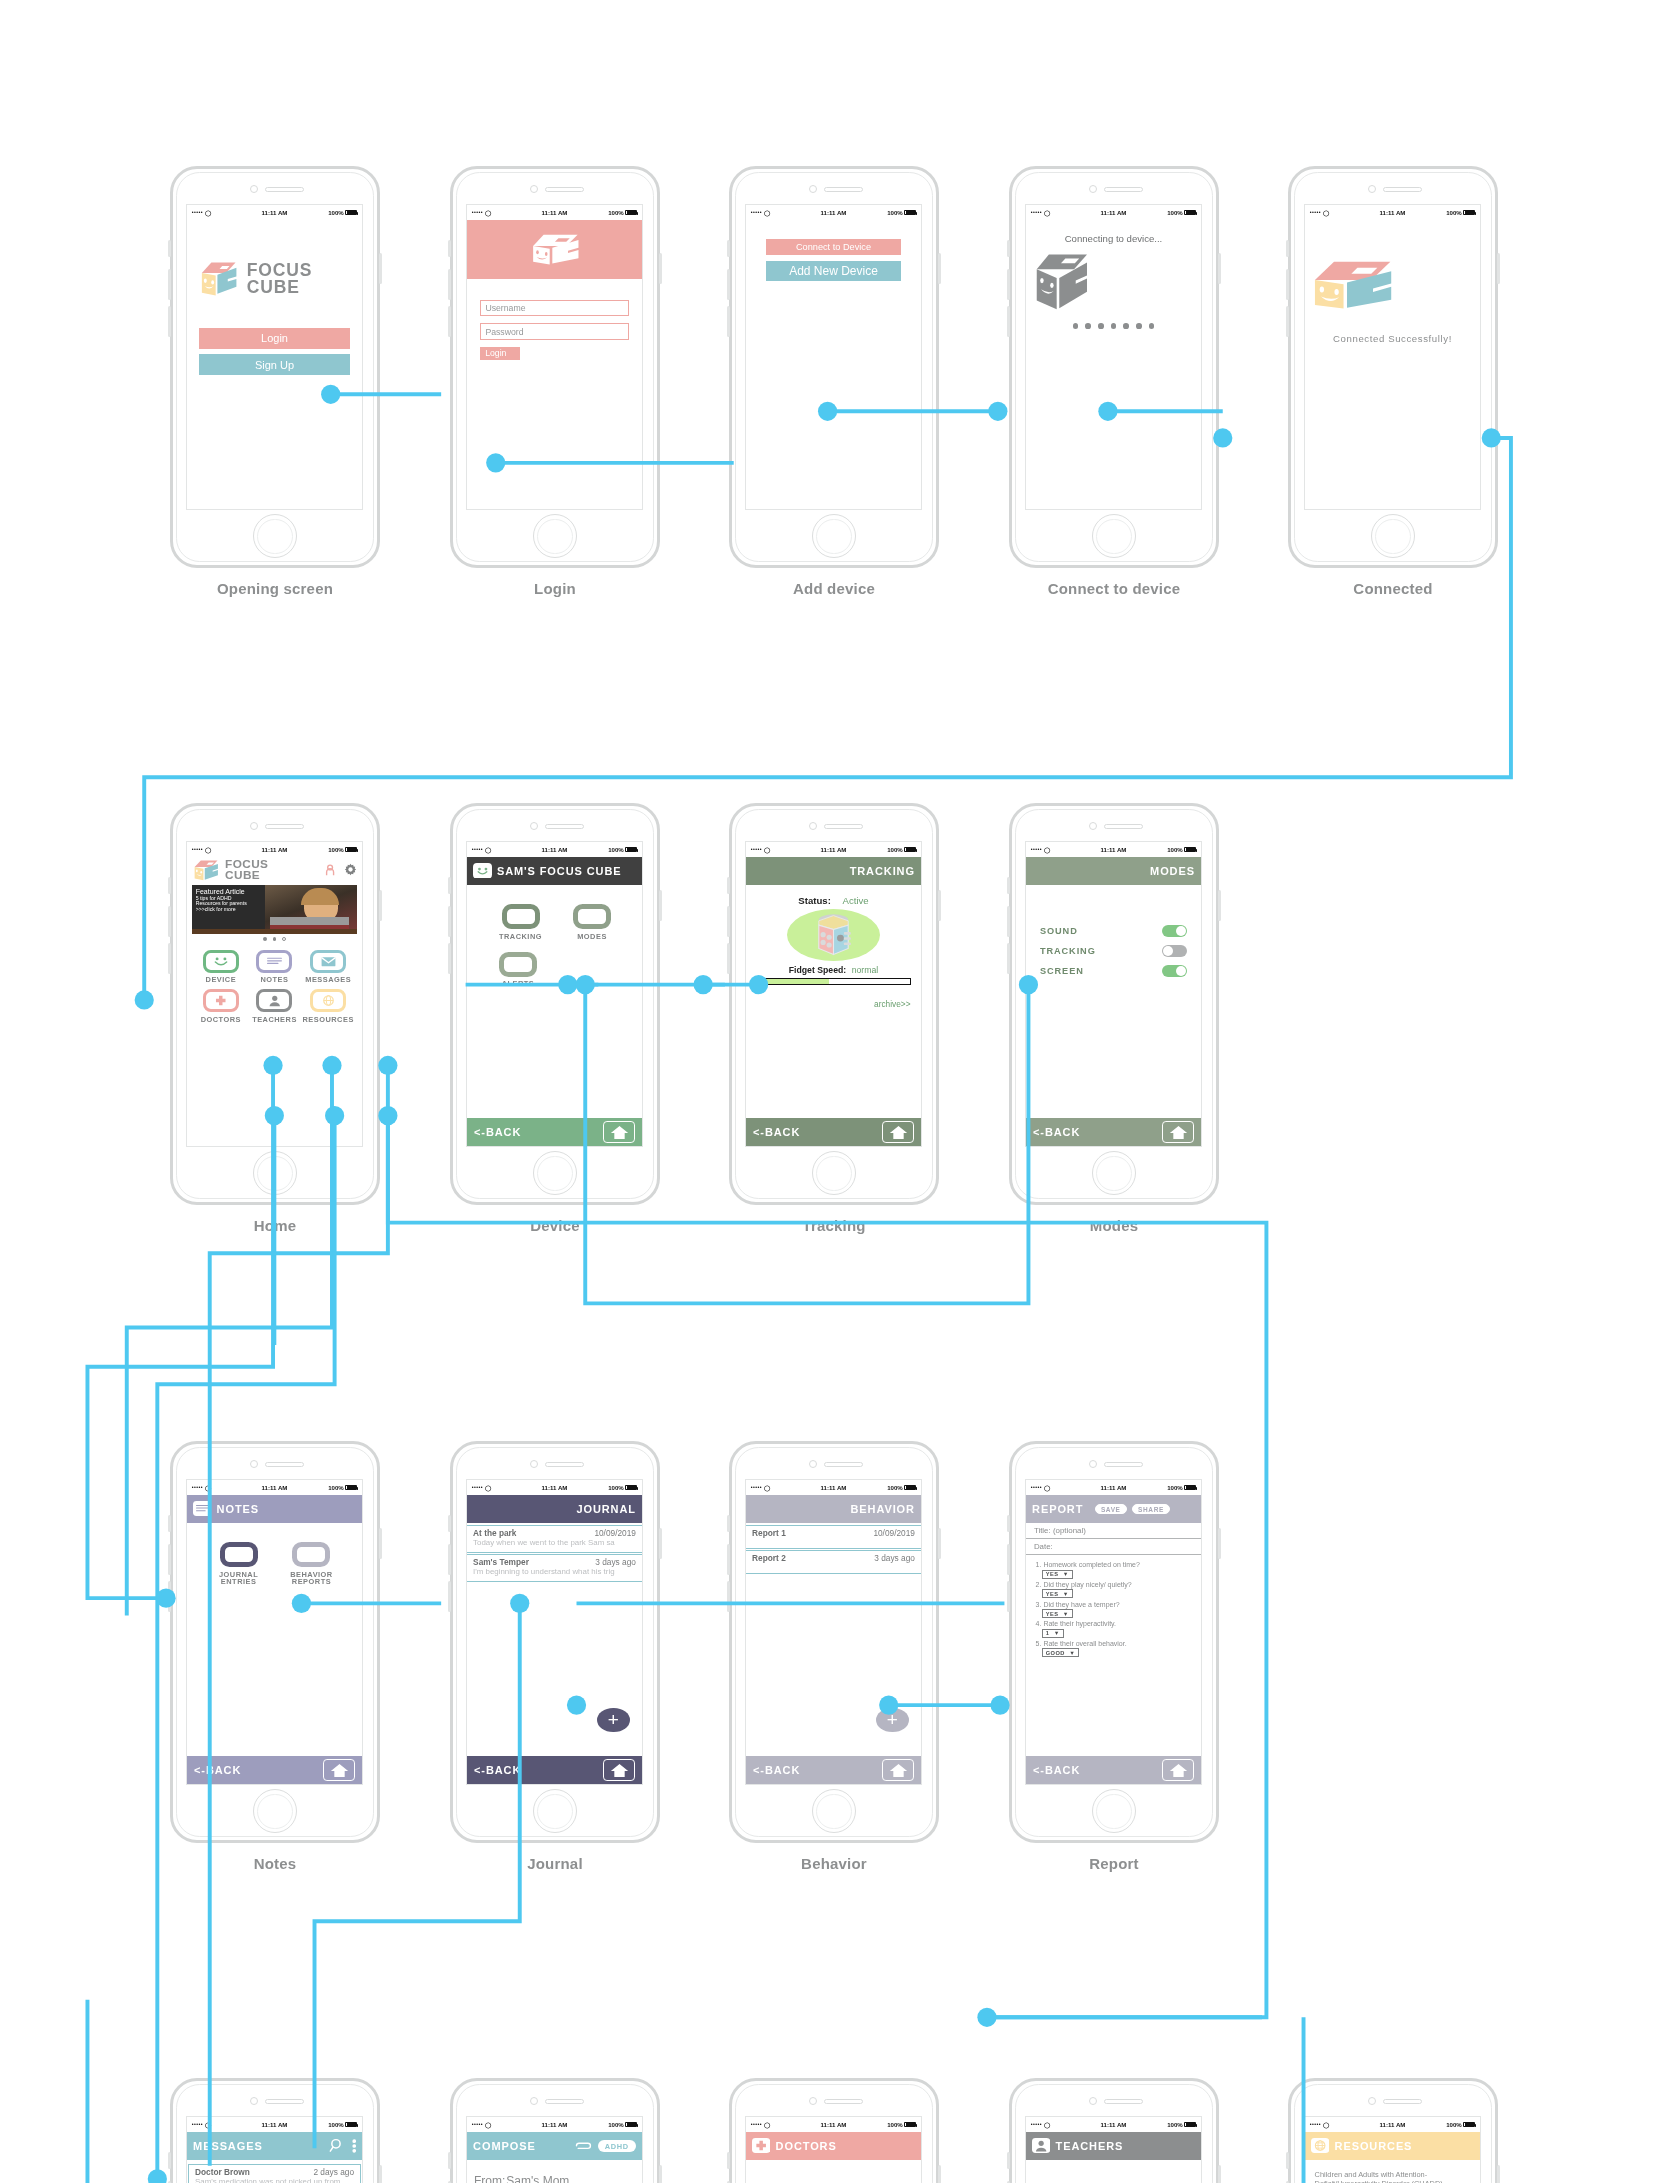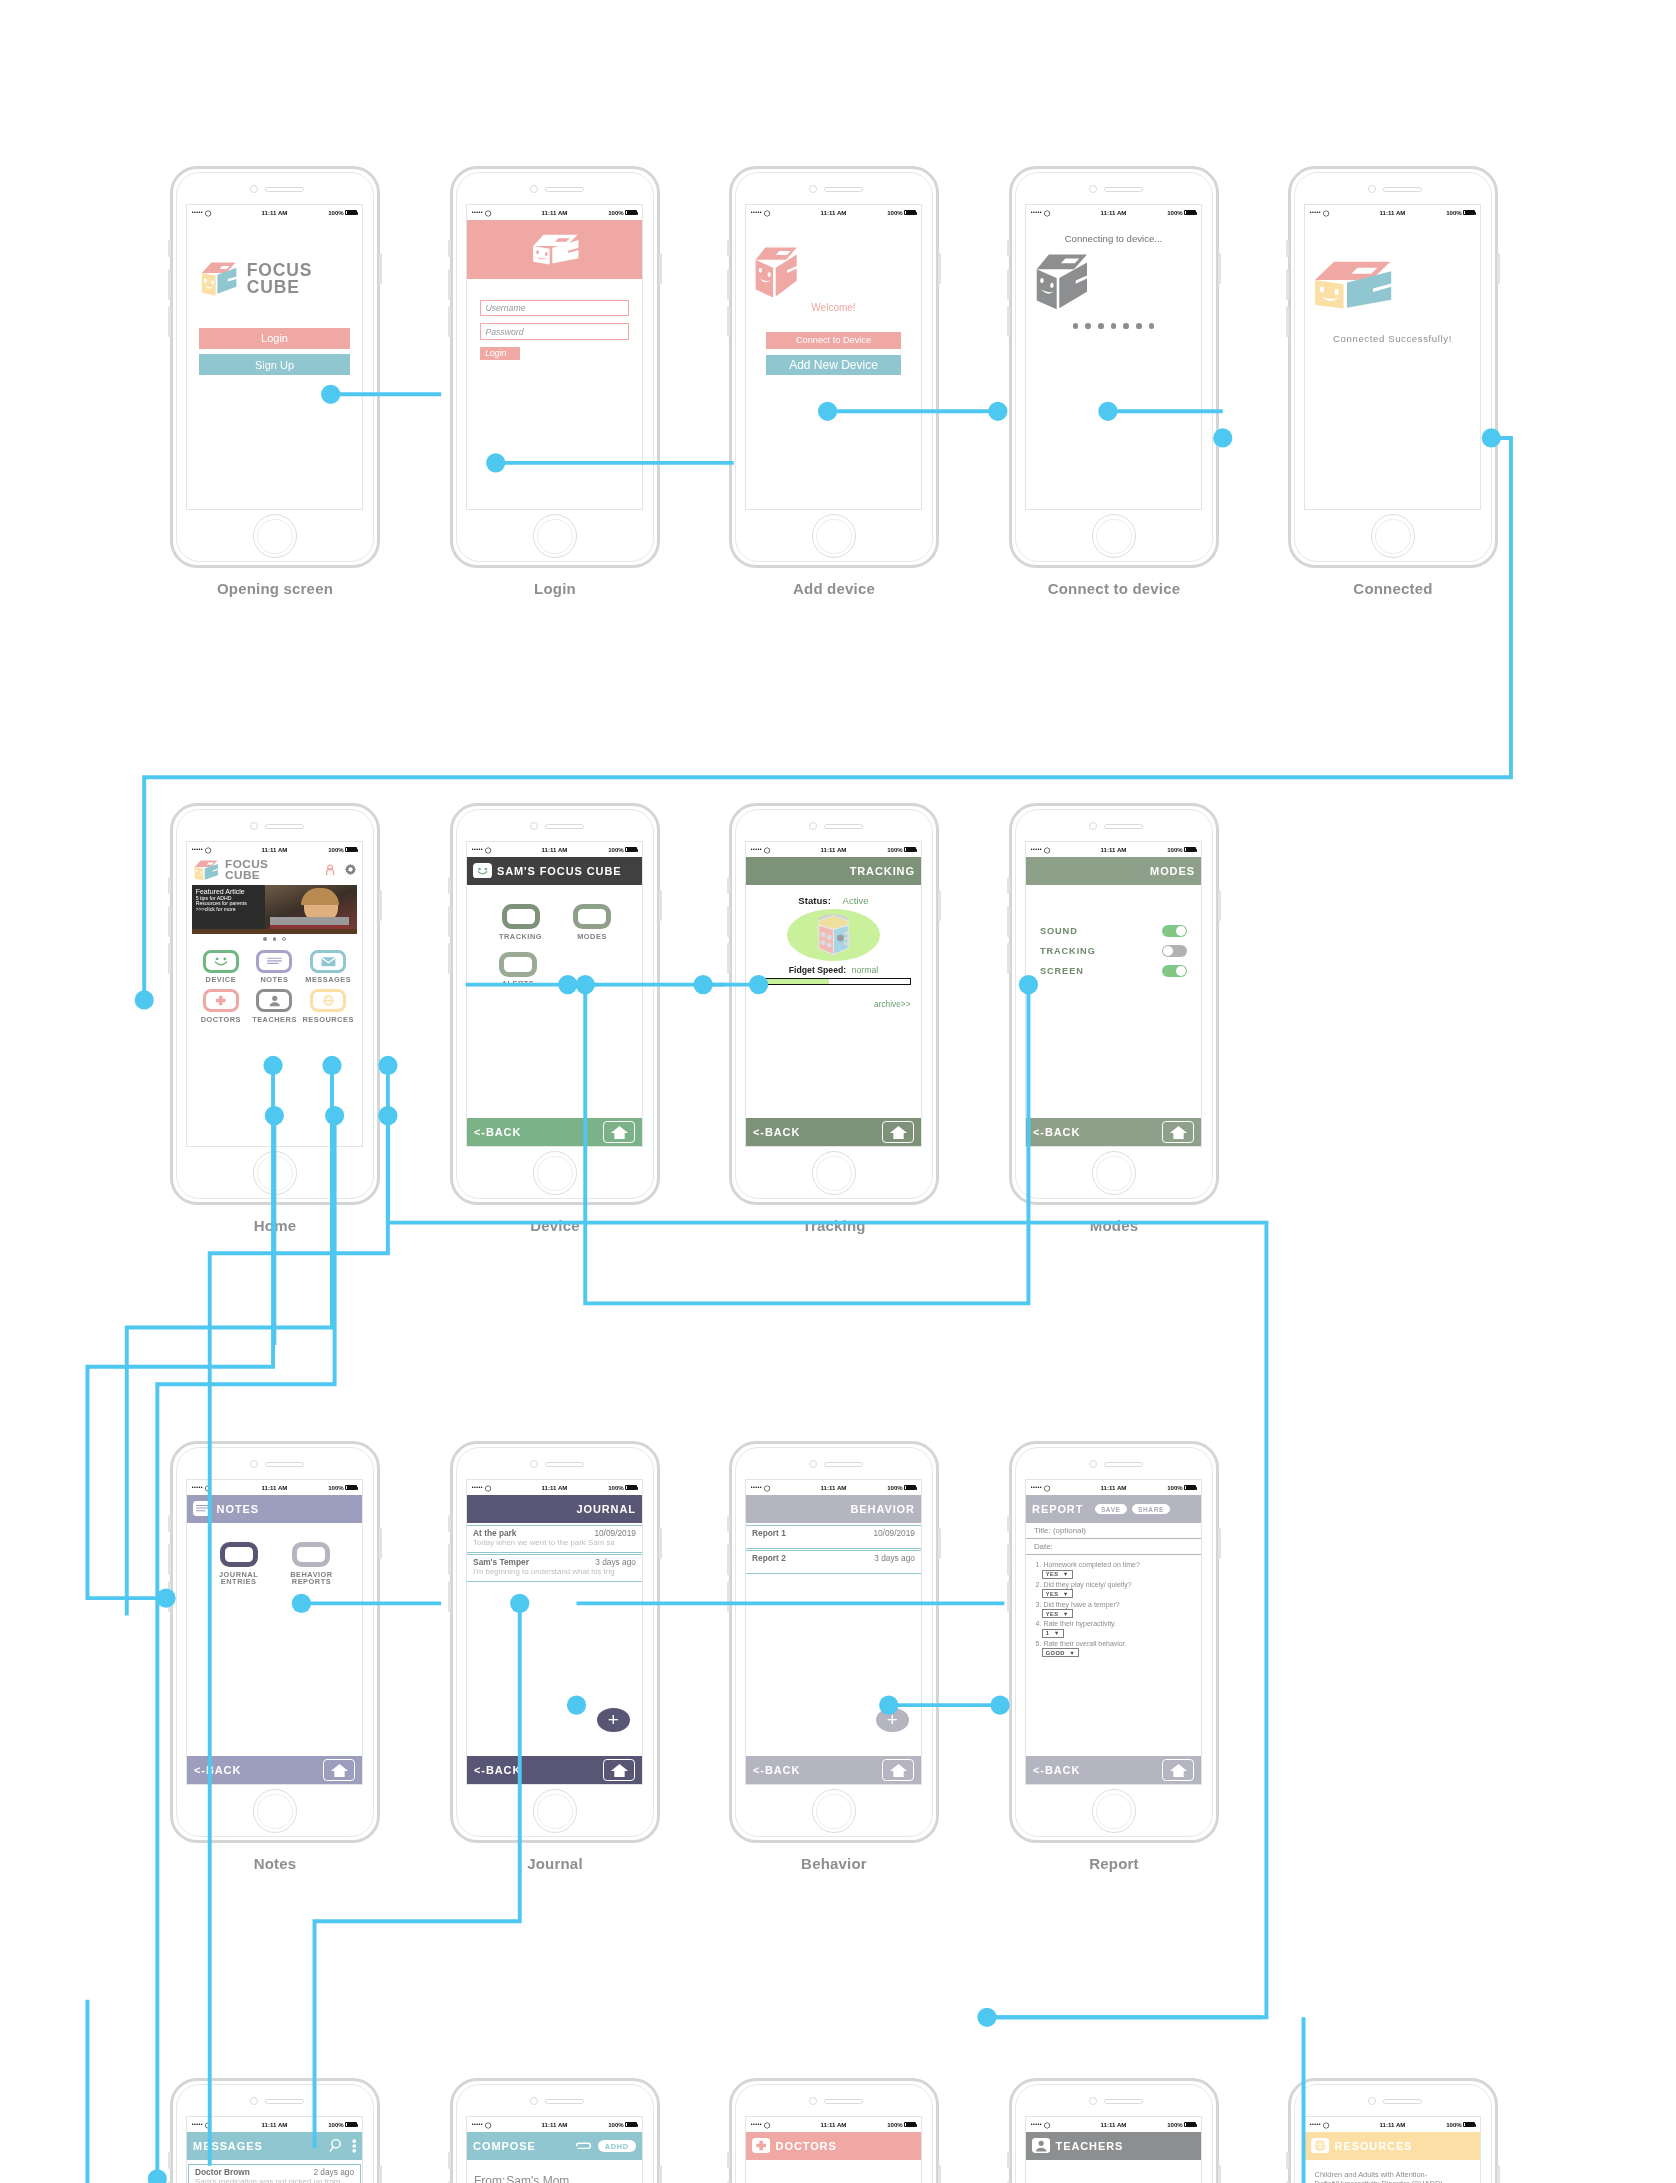--- a/index.html
+++ b/index.html
@@ -232,21 +232,21 @@
           <path d="M40 4 L118 4 L92 30 L16 30 Z" fill="#fff"></path>
           <path d="M74 12 L100 12 L92 20 L66 20 Z" fill="#efa8a3"></path>
           <path d="M16 30 L16 66 L54 72 L54 36 Z" fill="#fff"></path>
           <ellipse cx="26" cy="44" rx="3" ry="4.5" fill="#efa8a3"></ellipse>
             <ellipse cx="46" cy="48" rx="3" ry="4.5" fill="#efa8a3"></ellipse>
           <path d="M24 55 Q36 66 48 56 Q36 61 24 55 Z" fill="#efa8a3"></path>
           <path d="M60 34 L120 16 L120 34 L96 41 L96 46 L120 39 L120 58 L60 70 Z" fill="#fff"></path>
         </svg>
       </span>
     </div>
-    <div style="padding:21px 13px 0 13px;font-style:italic;">
+    <div style="padding:21px 13px 0 13px;">
       <div style="border:0.9px solid #efa8a3;padding:2.2px 4.4px;font-size:8.7px;color:#97999a;">
         <span>Username</span></div>
       <div style="border:0.9px solid #efa8a3;padding:2.2px 4.4px;font-size:8.7px;color:#97999a;margin-top:7px;">
         <span>Password</span></div>
       <div style="background:#efa8a3;color:#fff;font-size:8.7px;padding:1.7px 5.2px;margin-top:7px;width:40px;">
         <span>Login</span></div>
     </div>
   </div>
   <div class="caption">Login</div>
 </div>
@@ -262,34 +262,20 @@
   <div class="home-btn"></div>
   <div class="screen">
     <div class="statusbar">
       <span class="sb-dots">•••••</span>
       <span class="sb-wifi">◯</span>
       <span class="sb-time">11:11 AM</span>
       <span class="sb-right">
           <span>100%</span>
           <span class="batt"></span>
         </span>
-    </div>
-    <div style="text-align:center;padding-top:25px;">
-      <span class="cube">
-        <svg width="59" height="59" viewBox="0 0 135 135">
-          <path d="M44 6 L116 6 L92 34 L22 34 Z" fill="#efa8a3"></path>
-          <path d="M76 14 L102 14 L94 23 L68 23 Z" fill="#fff"></path>
-          <path d="M22 34 L22 102 L62 120 L62 52 Z" fill="#efa8a3"></path>
-          <ellipse cx="33" cy="58" rx="3.6" ry="5.4" fill="#fff"></ellipse>
-            <ellipse cx="53" cy="68" rx="3.6" ry="5.4" fill="#fff"></ellipse>
-          <path d="M31 76 Q44 92 56 80 Q44 86 31 76 Z" fill="#fff"></path>
-          <path d="M68 52 L116 22 L116 48 L94 58 L94 64 L116 54 L116 82 L68 118 Z" fill="#efa8a3"></path>
-        </svg>
-      </span>
-      <div style="color:#efa8a3;font-size:10px;margin-top:-1.7px;">Welcome!</div>
     </div>
     <div style="padding:19px 20px 0 20px;">
       <div style="background:#efa8a3;color:#fff;text-align:center;font-size:9.2px;padding:3.1px 0;">
         <span>Connect to Device</span></div>
       <div style="background:#8fc6cf;color:#fff;text-align:center;font-size:12px;padding:3.1px 0;margin-top:6.1px;">
         <span>Add New Device</span></div>
     </div>
   </div>
   <div class="caption">Add device</div>
 </div>

